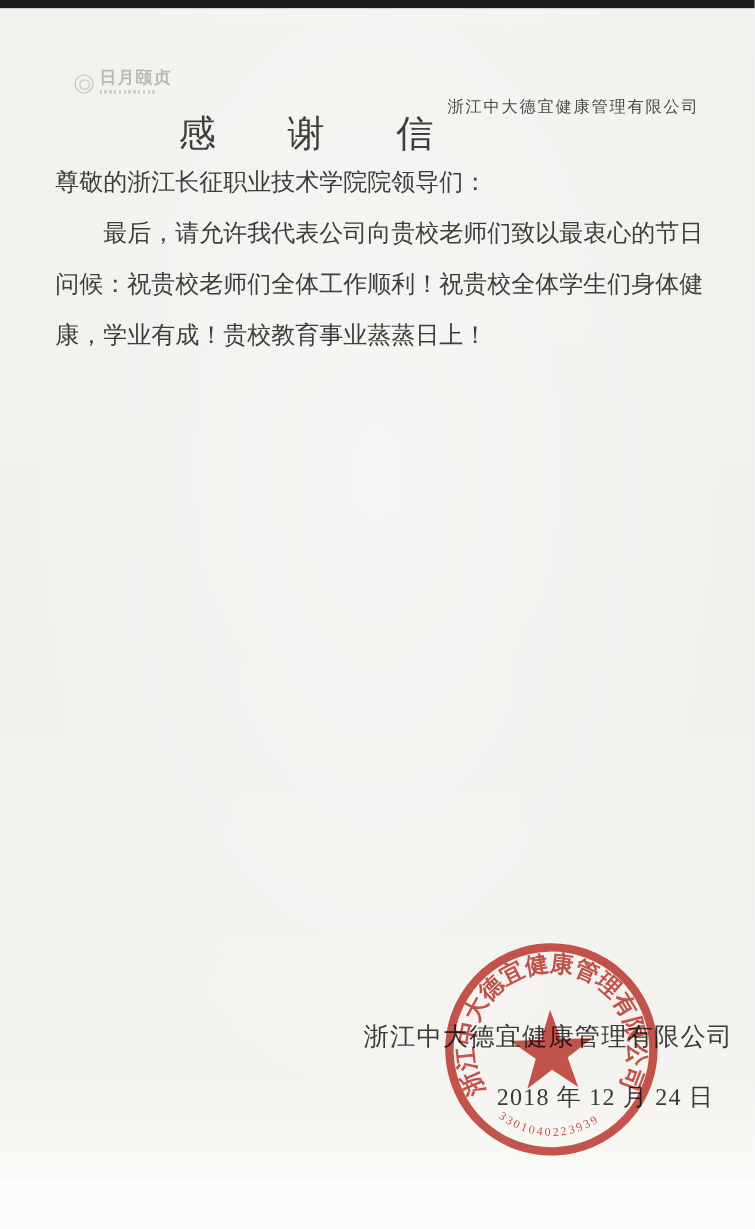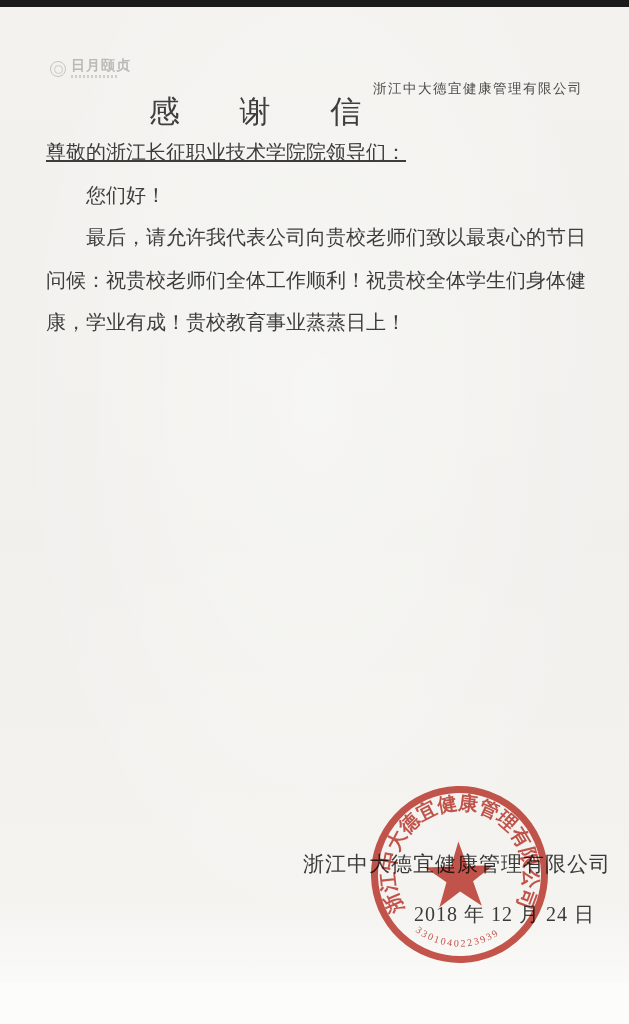--- a/index.html
+++ b/index.html
@@ -15,22 +15,22 @@
     background:#1b1b1b;
   }
   .paper{
     position:absolute;left:0;top:7px;width:629px;height:976px;
     background:
       radial-gradient(ellipse at 50% 40%, rgba(255,255,255,.35), rgba(0,0,0,0) 70%),
       linear-gradient(180deg,#f3f2ef 0%,#f1f0ed 55%,#f4f3f0 92%,#fafaf8 100%);
   }
   
   .logo{
-    position:absolute;left:50px;top:52px;
-    display:flex;align-items:flex-start;gap:5px;
+    position:absolute;left:62px;top:52px;
+    display:flex;align-items:flex-end;gap:5px;
     color:#b6b4b0;opacity:.85;
   }
   .logo-circle{
     width:16px;height:16px;border:1.5px solid #bdbbb7;border-radius:50%;
     box-sizing:border-box;position:relative;margin-top:2px;
   }
   .logo-circle::after{
     content:"";position:absolute;left:3px;top:3px;width:7px;height:7px;
     border:1px solid #c4c2be;border-radius:50%;
   }
@@ -52,21 +52,21 @@
     font-size:31px;color:#3e3e3c;font-weight:500;
     letter-spacing:26px;text-indent:26px;
   }
   
   .letter-body{
     position:absolute;left:46px;top:124px;width:540px;
     font-size:20px;line-height:42.6px;color:#3d3d3b;
     text-align:justify;
   }
   .letter-body p{margin:0;}
-  .salutation{text-indent:0;text-decoration:underline;}
+  .salutation{text-indent:0;}
   .indent{text-indent:2em;}
   
   .closing-company{
     position:absolute;left:303px;top:843px;
     font-size:21px;letter-spacing:1px;color:#3a3a38;white-space:nowrap;
   }
   .closing-date{
     position:absolute;left:414px;top:894px;
     font-size:20px;letter-spacing:1px;color:#3a3a38;white-space:nowrap;
   }
@@ -95,21 +95,20 @@
       <span class="logo-subline"></span>
     </span>
   </div>
 
   <div class="company-top">浙江中大德宜健康管理有限公司</div>
 
   <div class="letter-title">感 谢 信</div>
 
   <div class="letter-body">
     <p class="salutation">尊敬的浙江长征职业技术学院院领导们：</p>
-    <p class="indent">您们好！</p>
     <p class="indent">最后，请允许我代表公司向贵校老师们致以最衷心的节日问候：祝贵校老师们全体工作顺利！祝贵校全体学生们身体健康，学业有成！贵校教育事业蒸蒸日上！</p>
   </div>
 
   <div class="closing-company">浙江中大德宜健康管理有限公司</div>
   <div class="closing-date">2018 年 12 月 24 日</div>
 
   <svg class="seal" width="195" height="195" viewBox="-97.5 -97.5 195 195">
     <circle cx="0" cy="0" r="85" fill="none" stroke="#c5443a" stroke-width="7"></circle>
     <defs>
       <path id="sealArc" d="M -56.3,32.5 A 65,65 0 1 1 56.3,32.5" fill="none"></path>

